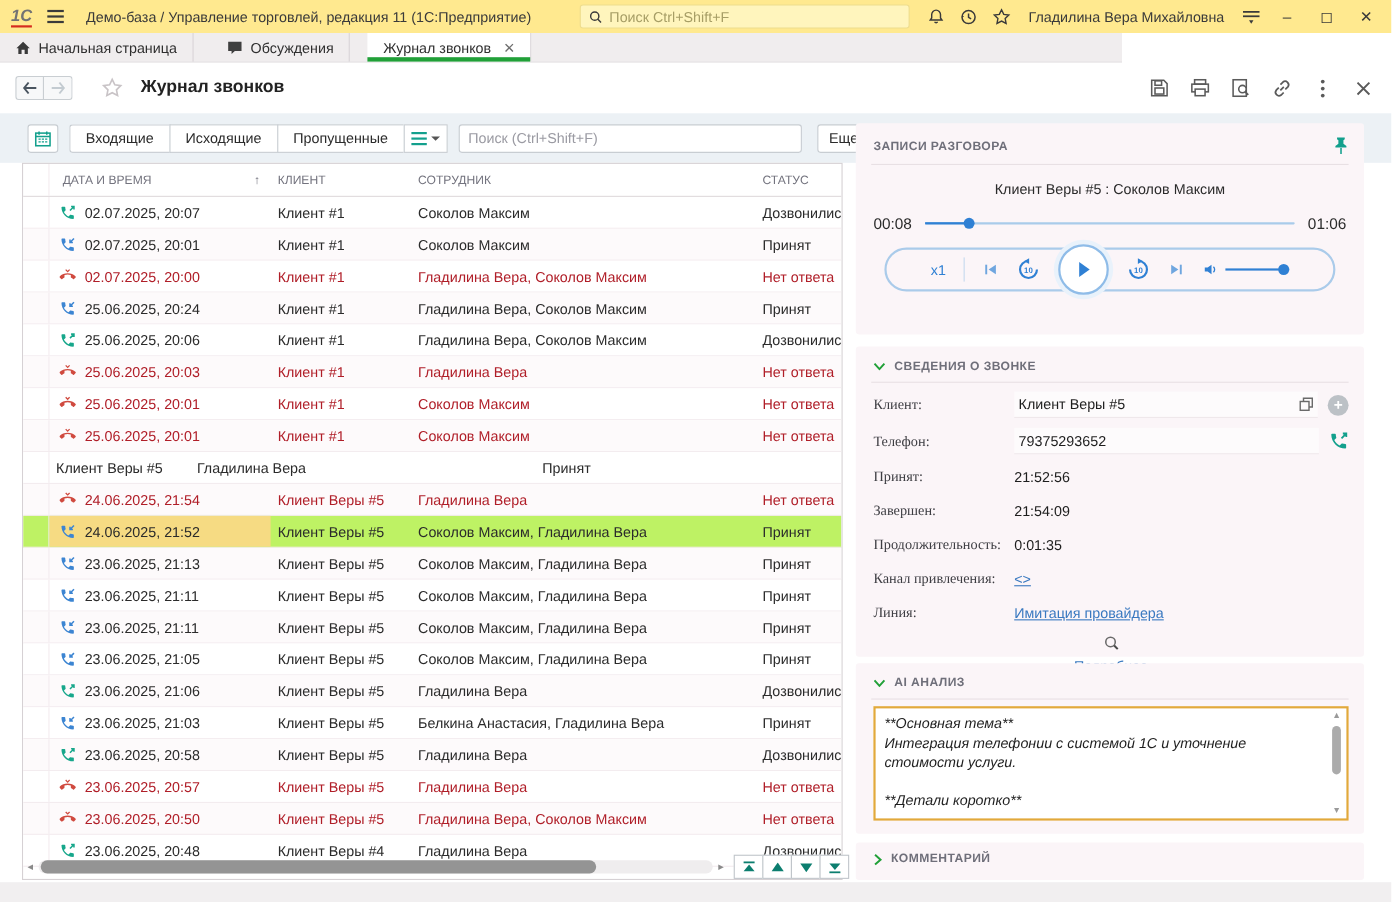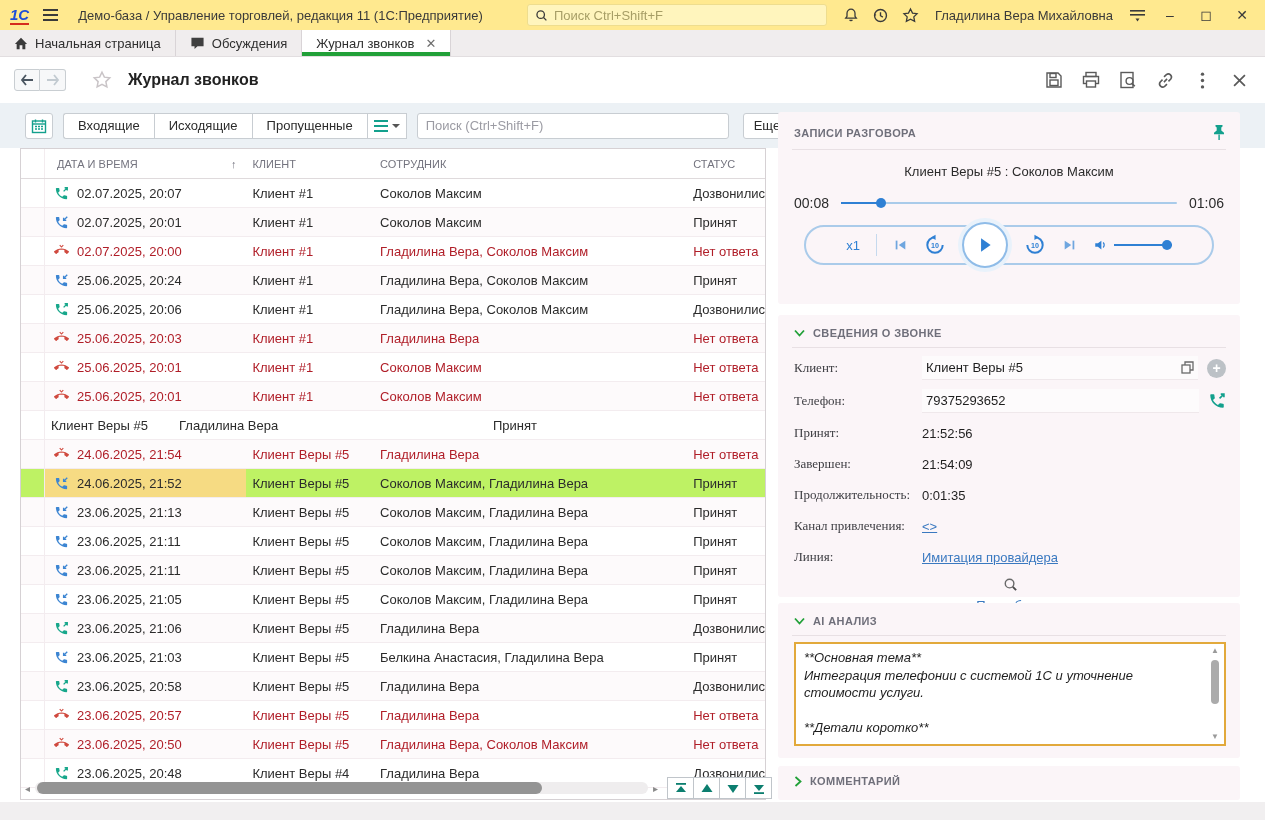--- a/index.html
+++ b/index.html
@@ -1,33 +1,33 @@
 <!DOCTYPE html>
 <html><head>
 <meta charset="utf-8">
 <style>
   * { margin:0; padding:0; box-sizing:border-box; }
   html,body { width:1265px; height:820px; overflow:hidden; }
   body { font-family:"Liberation Sans", sans-serif; background:#fff; position:relative; color:#2b2b2b; }
 
   
   .titlebar { position:absolute; left:0; top:0; width:1265px; height:30px; background:#FFE98F; display:flex; align-items:center; }
-  .logo1c { font-weight:bold; font-size:15px; color:#1d4ed8; margin-left:10px; border-bottom:2px solid #D52B1E; line-height:17px; font-style:italic; }
+  .logo1c { font-weight:bold; font-size:15px; color:#737373; margin-left:10px; border-bottom:2px solid #D52B1E; line-height:17px; font-style:italic; }
   .burger { margin-left:14px; display:flex; flex-direction:column; gap:3px; cursor:pointer; }
   .burger i { display:block; width:15px; height:2px; background:#3a3a3a; }
   .win-title { margin-left:20px; font-size:13px; color:#3a3a3a; }
   .tb-search { margin-left:auto; width:300px; height:22px; background:#FFF5BD; border:1px solid #EEDD8E; border-radius:3px; display:flex; align-items:center; padding:0 7px; gap:6px; }
   .tb-search .ph { font-size:13px; color:#A79E66; }
   .tb-icons { display:flex; align-items:center; gap:10px; margin-left:14px; margin-right:10px; }
   .tb-ico { width:20px; height:20px; display:flex; align-items:center; justify-content:center; cursor:pointer; }
   .user-name { font-size:13px; color:#3a3a3a; margin:0 4px; }
   .win-btn { width:26px; text-align:center; font-size:14px; color:#3a3a3a; cursor:pointer; }
 
   
-  .tabbar { position:absolute; left:0; top:30px; width:1265px; height:27px; background:#F0EDEE; display:flex; border-bottom:1px solid #E2DEE0; }
+  .tabbar { position:absolute; left:0; top:30px; width:1020px; height:27px; background:#F0EDEE; display:flex; border-bottom:1px solid #E2DEE0;gap:16px; }
   .tab { display:flex; align-items:center; gap:7px; padding:0 14px; font-size:13px; color:#2f2f2f; border-right:1px solid #D9D4D7; cursor:pointer; position:relative; }
   .tab.active { background:#fff; }
   .tab.active::after { content:""; position:absolute; left:0; right:0; bottom:0; height:4px; background:#21A038; }
   .tab .tclose { color:#6e6e6e; font-size:13px; margin-left:4px; }
 
   
   .navrow { position:absolute; left:0; top:57px; width:1265px; height:46px; background:#fff; display:flex; align-items:center; }
   .histbtn { width:26px; height:22px; border:1px solid #C9CED2; background:#F7F8F9; display:flex; align-items:center; justify-content:center; cursor:pointer; }
   .histbtn.first { margin-left:14px; border-radius:3px 0 0 3px; }
   .histbtn.last { border-radius:0 3px 3px 0; border-left:none; }

